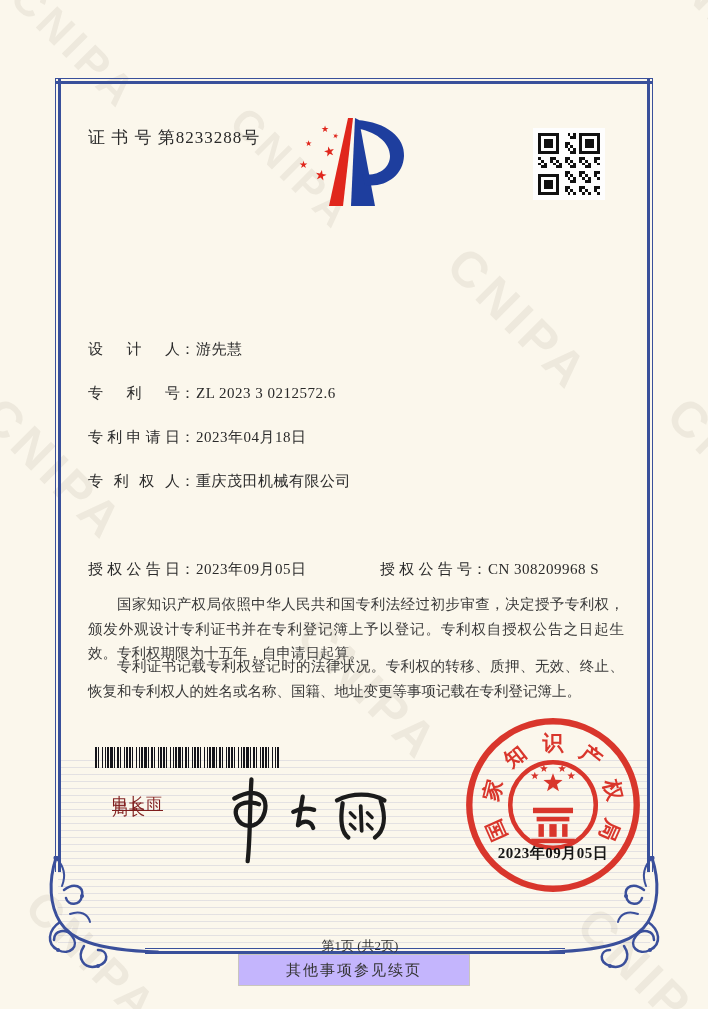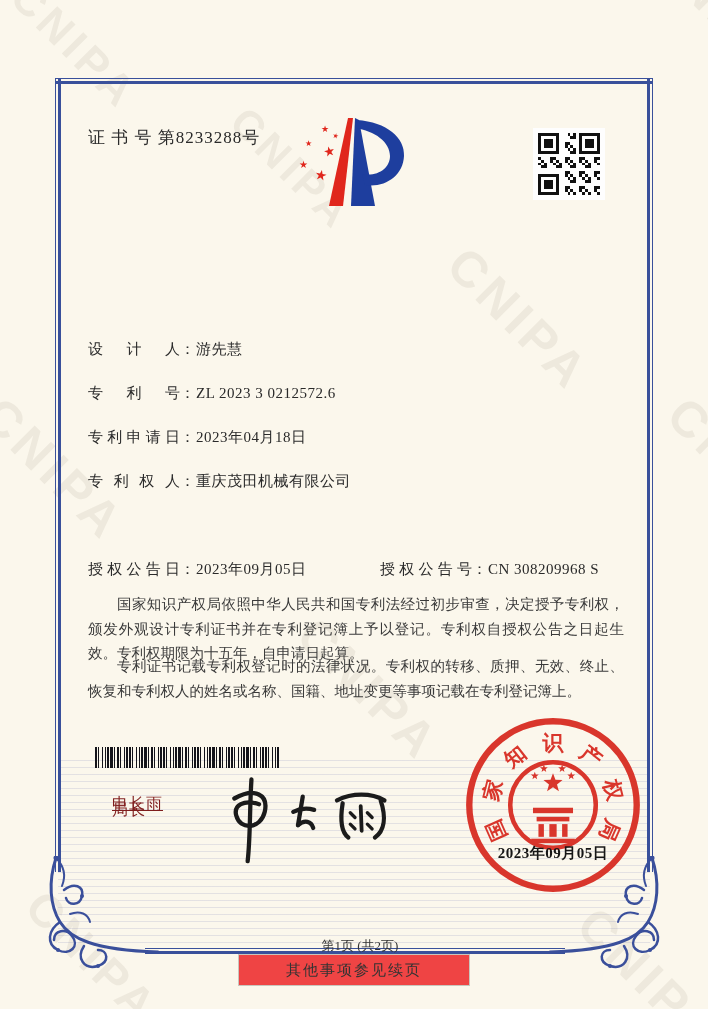--- a/index.html
+++ b/index.html
@@ -47,21 +47,21 @@
   .barcode{position:absolute; left:95px; top:747px; width:185px; height:21px;}
   .signer{position:absolute; left:112px; font-size:16px;
     font-family:"Liberation Sans","DejaVu Sans",sans-serif; color:#7f1d1d; letter-spacing:1px;}
   .sig-svg{position:absolute; left:205px; top:770px; width:205px; height:95px;}
   .seal-svg{position:absolute; left:462px; top:714px; width:182px; height:182px; opacity:0.93;}
   .seal-date{position:absolute; left:470px; top:844px; width:166px; text-align:center;
     font-size:15px; font-weight:bold; color:#161616; letter-spacing:0.5px;}
   .page-num{position:absolute; left:55px; top:905px; width:610px; text-align:center; font-size:13px; color:#333;margin-top:32px;}
   .cont-note{
     position:absolute; left:238px; top:954px; width:230px; height:30px;
-    background:#ef4444; border:1px solid #c9c6bd; display:flex; align-items:center; justify-content:center;
+    background:#c4b5fd; border:1px solid #c9c6bd; display:flex; align-items:center; justify-content:center;
     font-size:15px; letter-spacing:2px; color:#333;
   }
   #seal-ring text{fill:#d7281e; font-size:23px; font-weight:bold;
     font-family:"Liberation Serif","DejaVu Serif",serif;}
 </style>
 </head>
 <body>
 
 <div class="page">
 

